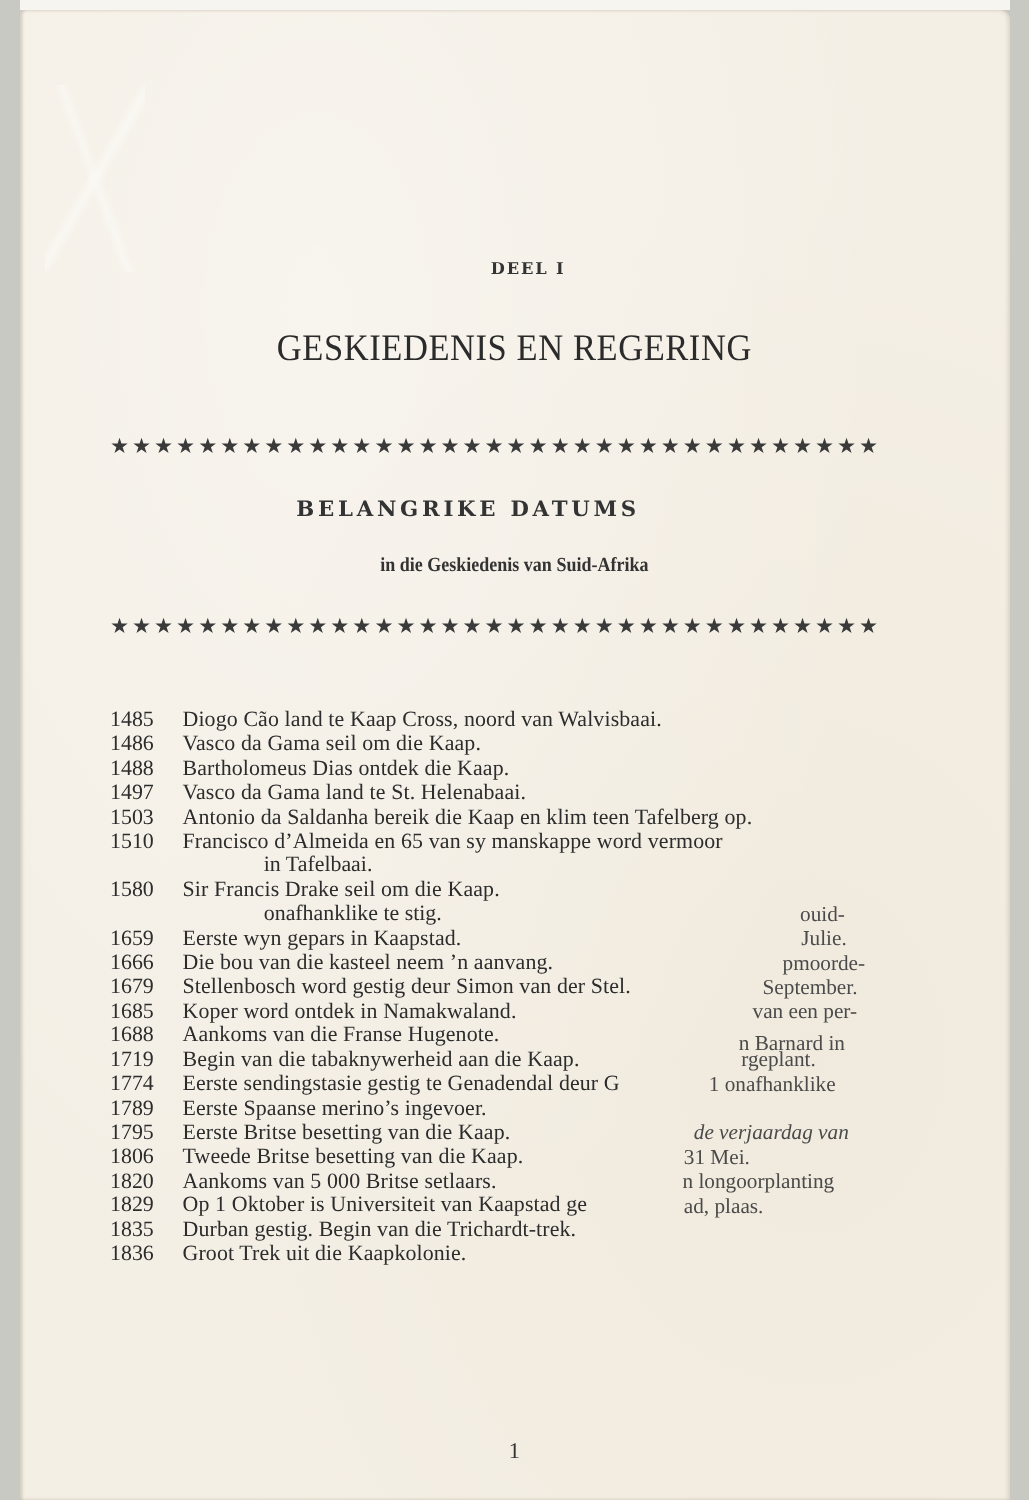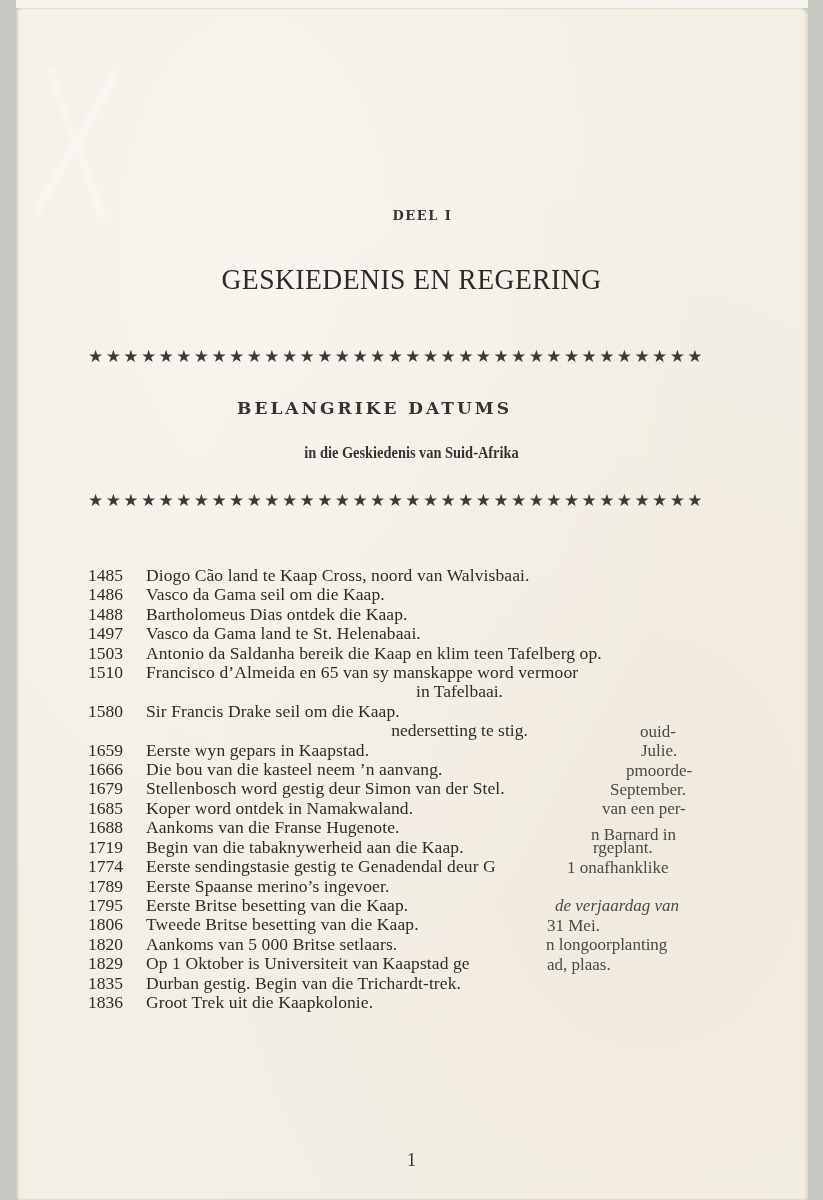--- a/index.html
+++ b/index.html
@@ -102,21 +102,20 @@
       top: 566px;
       left: 88px;
       width: 620px;
       font-size: 17.5px;
       line-height: 19.4px;
       color: #2c2c2c;
     }
     .row {
       display: flex;
       white-space: nowrap;
-      justify-content: center;
     }
     .year {
       width: 58px;
       flex: 0 0 58px;
       transform-origin: left;
     }
     .event {
       flex: 1;
       letter-spacing: 0.1px;
     }
@@ -264,21 +263,21 @@
     </div>
     <div class="row">
       <span class="year">1510</span>
       <span class="event">Francisco d’Almeida en 65 van sy manskappe word vermoor</span>
     </div>
     <div class="row cont">in Tafelbaai.</div>
     <div class="row">
       <span class="year">1580</span>
       <span class="event">Sir Francis Drake seil om die Kaap.</span>
     </div>
-    <div class="row cont">nedersetting te stig.</div>
+    <div class="row cont">onafhanklike te stig.</div>
     <div class="row">
       <span class="year">1659</span>
       <span class="event">Eerste wyn gepars in Kaapstad.</span>
     </div>
     <div class="row">
       <span class="year">1666</span>
       <span class="event">Die bou van die kasteel neem ’n aanvang.</span>
     </div>
     <div class="row">
       <span class="year">1679</span>

